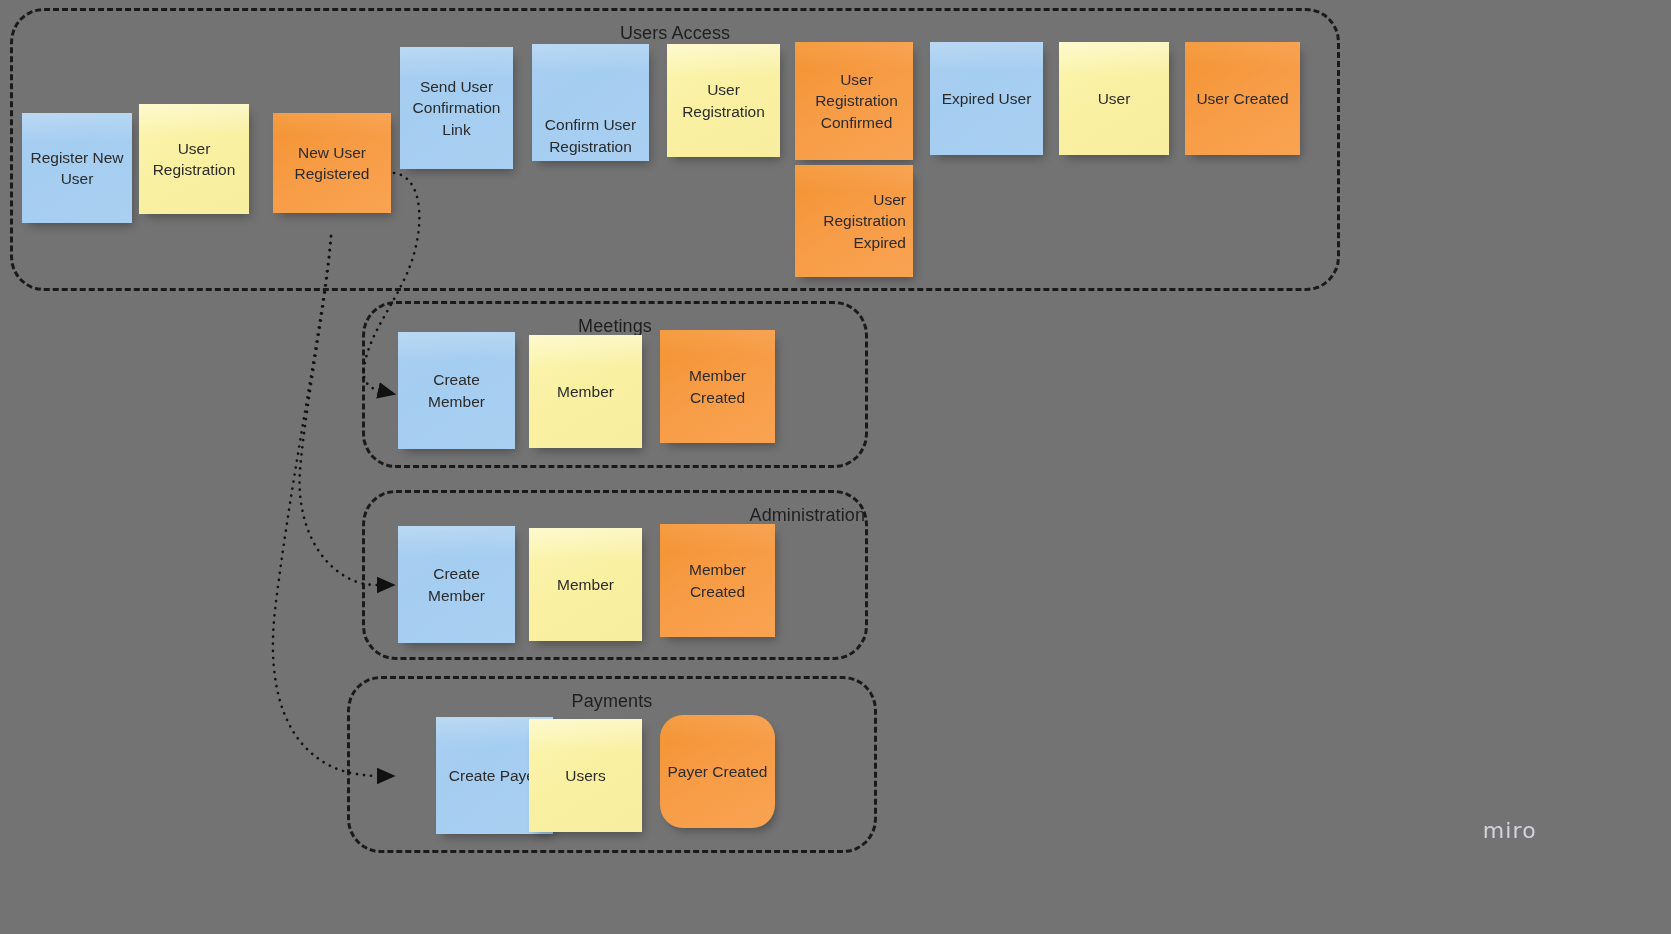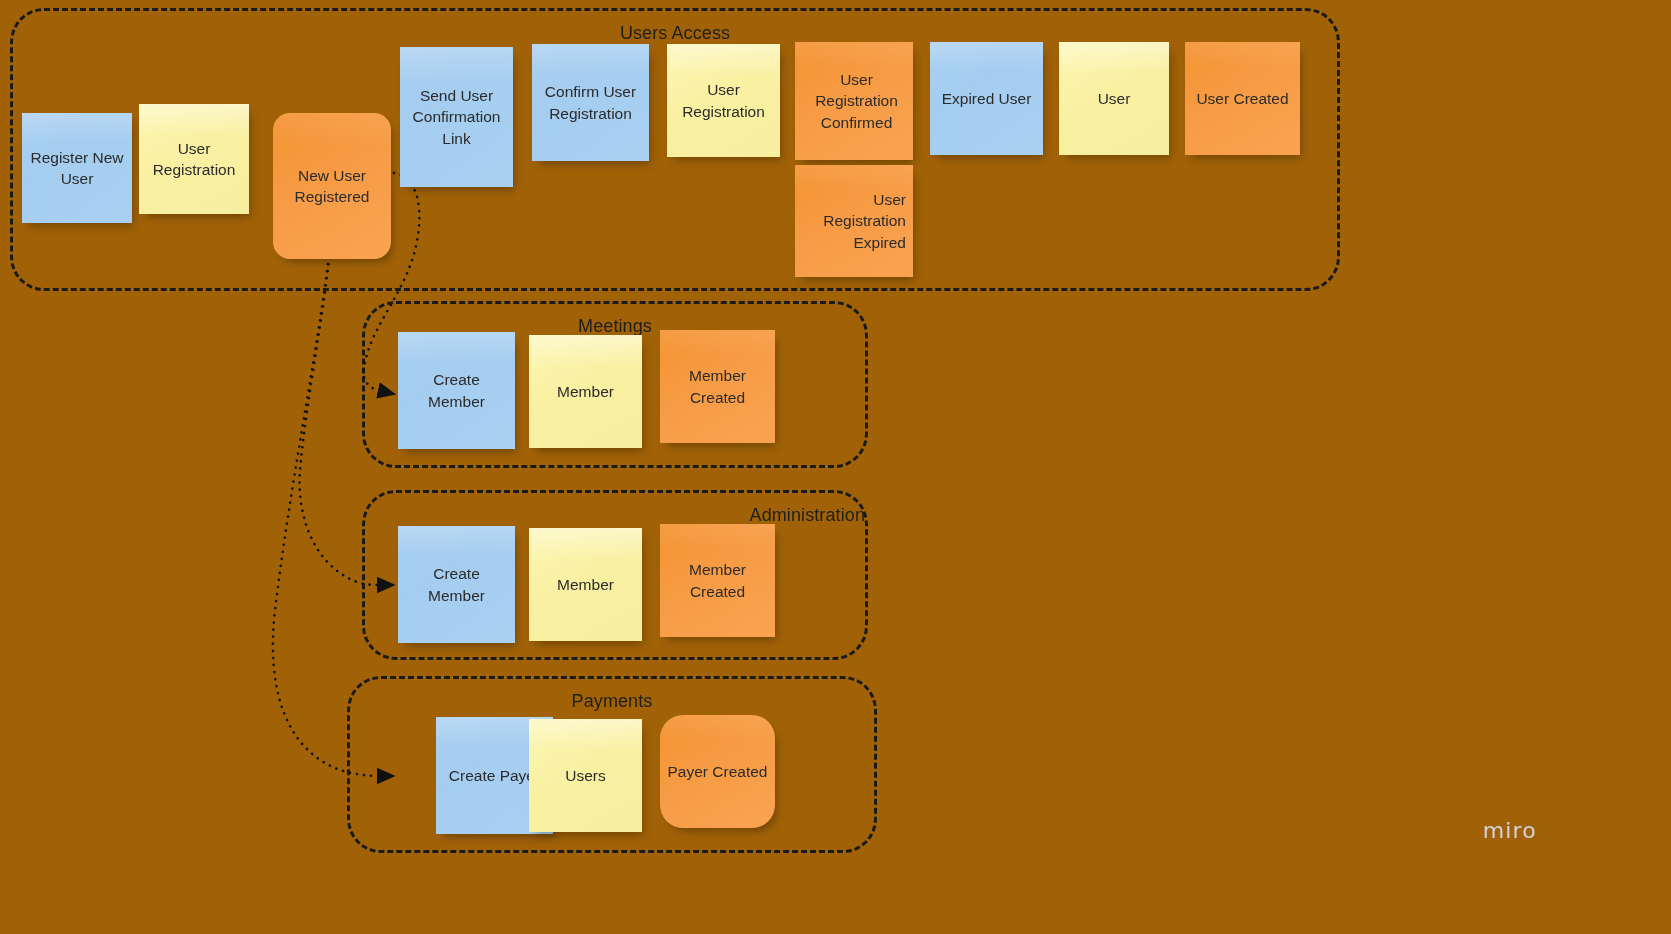--- a/index.html
+++ b/index.html
@@ -8,21 +8,21 @@
   }
   body {
     font-family: "Liberation Sans", "DejaVu Sans", sans-serif;
     width: 1671px; height: 934px;
     overflow: hidden;
   }
   #board {
     position: relative;
     width: 1671px;
     height: 934px;
-    background: #a16207;
+    background: #737373;
   }
 
   
   .group {
     position: absolute;
     border: 3px dashed #1a1a1a;
     border-radius: 34px;
     box-sizing: border-box;
     background: transparent;
   }
@@ -130,27 +130,27 @@
       </g>
   </svg>
 
   <div id="notes-layer">
       <div class="note blue" style="left: 22px; top: 113px; width: 110px; height: 110px;">
         <span>Register New User</span>
       </div>
       <div class="note yellow" style="left: 139px; top: 104px; width: 110px; height: 110px;">
         <span>User Registration</span>
       </div>
-      <div class="note orange" style="left: 273px; top: 113px; width: 118px; height: 146px; border-radius: 17px;">
+      <div class="note orange" style="left: 273px; top: 113px; width: 118px; height: 100px;">
         <span>New User Registered</span>
       </div>
-      <div class="note blue" style="left: 400px; top: 47px; width: 113px; height: 140px;">
+      <div class="note blue" style="left: 400px; top: 47px; width: 113px; height: 122px;">
         <span>Send User Confirmation Link</span>
       </div>
-      <div class="note blue" style="left: 532px; top: 44px; width: 117px; height: 117px;">
+      <div class="note blue" style="left: 532px; top: 44px; width: 117px; height: 117px; align-items: flex-end;">
         <span>Confirm User Registration</span>
       </div>
       <div class="note yellow" style="left: 667px; top: 44px; width: 113px; height: 113px;">
         <span>User Registration</span>
       </div>
       <div class="note orange" style="left: 795px; top: 42px; width: 118px; height: 118px; padding-left: 12px;">
         <span>User Registration Confirmed</span>
       </div>
       <div class="note orange" style="left: 795px; top: 165px; width: 118px; height: 112px; text-align: right;">
         <span>User Registration Expired</span>

